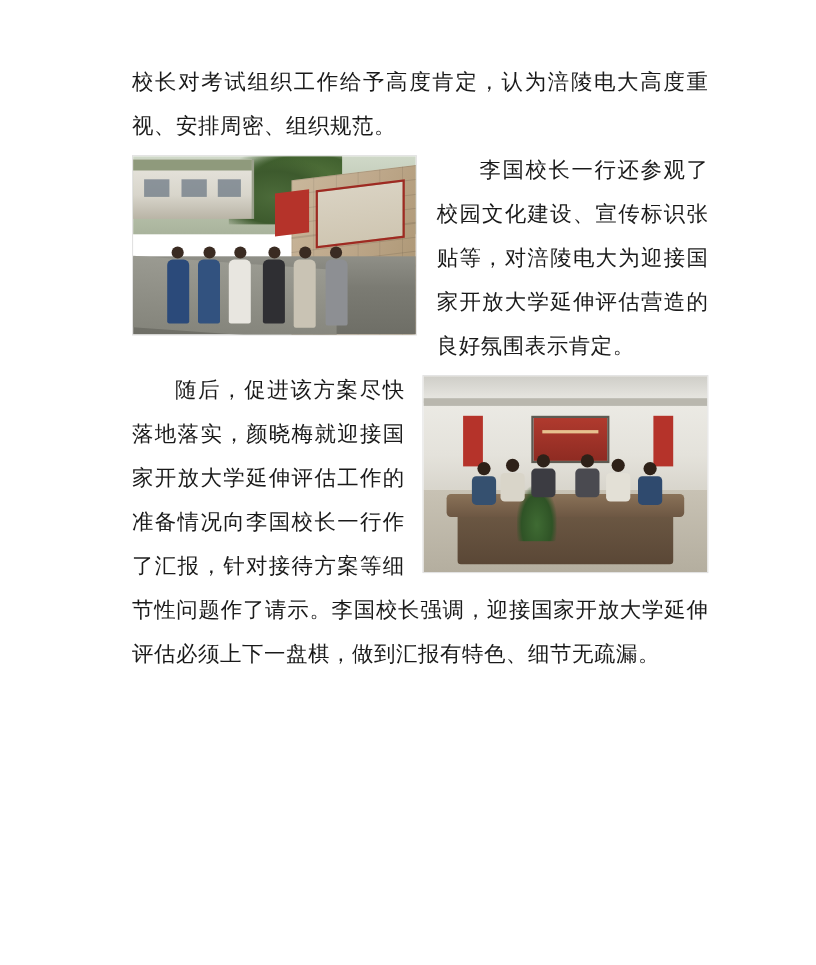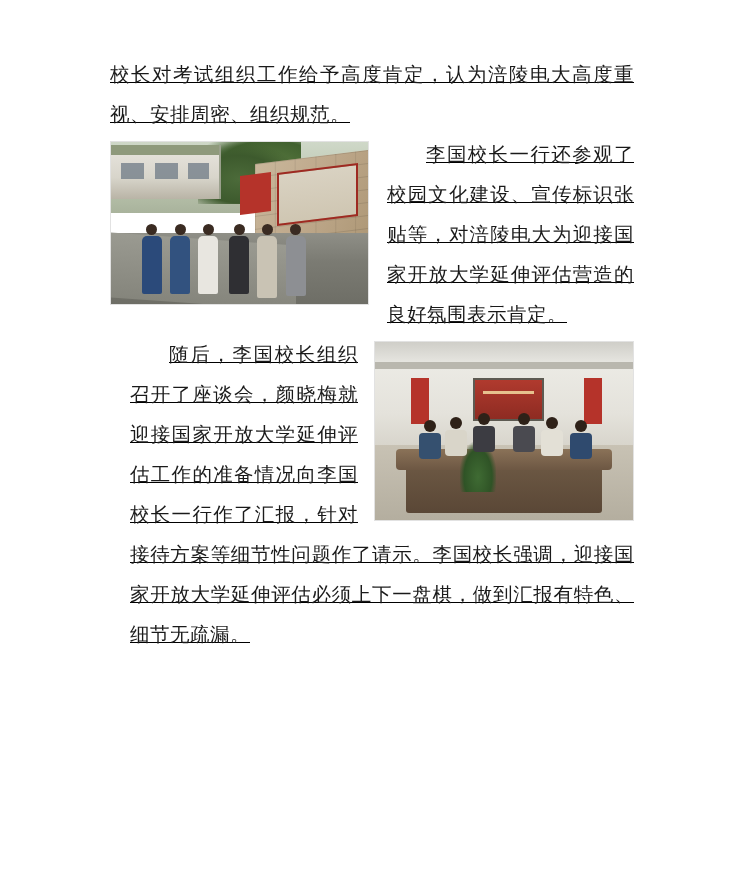--- a/index.html
+++ b/index.html
@@ -16,37 +16,35 @@
   }
   .page {
     position: absolute;
     left: 0; top: 0;
     width: 742px;
     height: 877px;
     background: #ffffff;
   }
   .content {
     position: absolute;
-    left: 110px;
+    left: 120px;
     top: 55px;
     width: 524px;
-    text-decoration: underline;
   }
   p {
     margin: 0;
     font-size: 19.5px;
     line-height: 40px;
     color: #1a1a1a;
     text-align: justify;
     text-justify: inter-ideograph;
     letter-spacing: 0.5px;
   }
   .indent {
     text-indent: 2em;
-    padding-left: 20px;
   }
   
   .fig-left {
     float: left;
     width: 257px;
     height: 162px;
     margin: 6px 18px 4px 0px;
     border: 1px solid #e2e2e2;
     position: relative;
     overflow: hidden;
@@ -258,19 +256,19 @@
       <div class="seated" style="right:27%;bottom:36%;">
         <div class="h"></div>
           <div class="b" style="background:#e3e0d6;"></div>
       </div>
       <div class="seated" style="right:38%;bottom:38%;">
         <div class="h"></div>
           <div class="b" style="background:#4a4a50;"></div>
       </div>
     </div>
 
-    <p class="indent">随后，李国校长组织召开了座谈会，颜晓梅就迎接国家开放大学延伸评估工作的准备情况向李国校长一行作了汇报，针对接待方案等细节性问题作了请示。李国校长强调，迎接国家开放大学延伸评估必须上下一盘棋，做到汇报有特色、细节无疏漏。</p>
+    <p class="indent">随后，促进该方案尽快落地落实，颜晓梅就迎接国家开放大学延伸评估工作的准备情况向李国校长一行作了汇报，针对接待方案等细节性问题作了请示。李国校长强调，迎接国家开放大学延伸评估必须上下一盘棋，做到汇报有特色、细节无疏漏。</p>
 
     <div class="clear"></div>
 
 
   </div>
 </div>
 
 </body></html>

